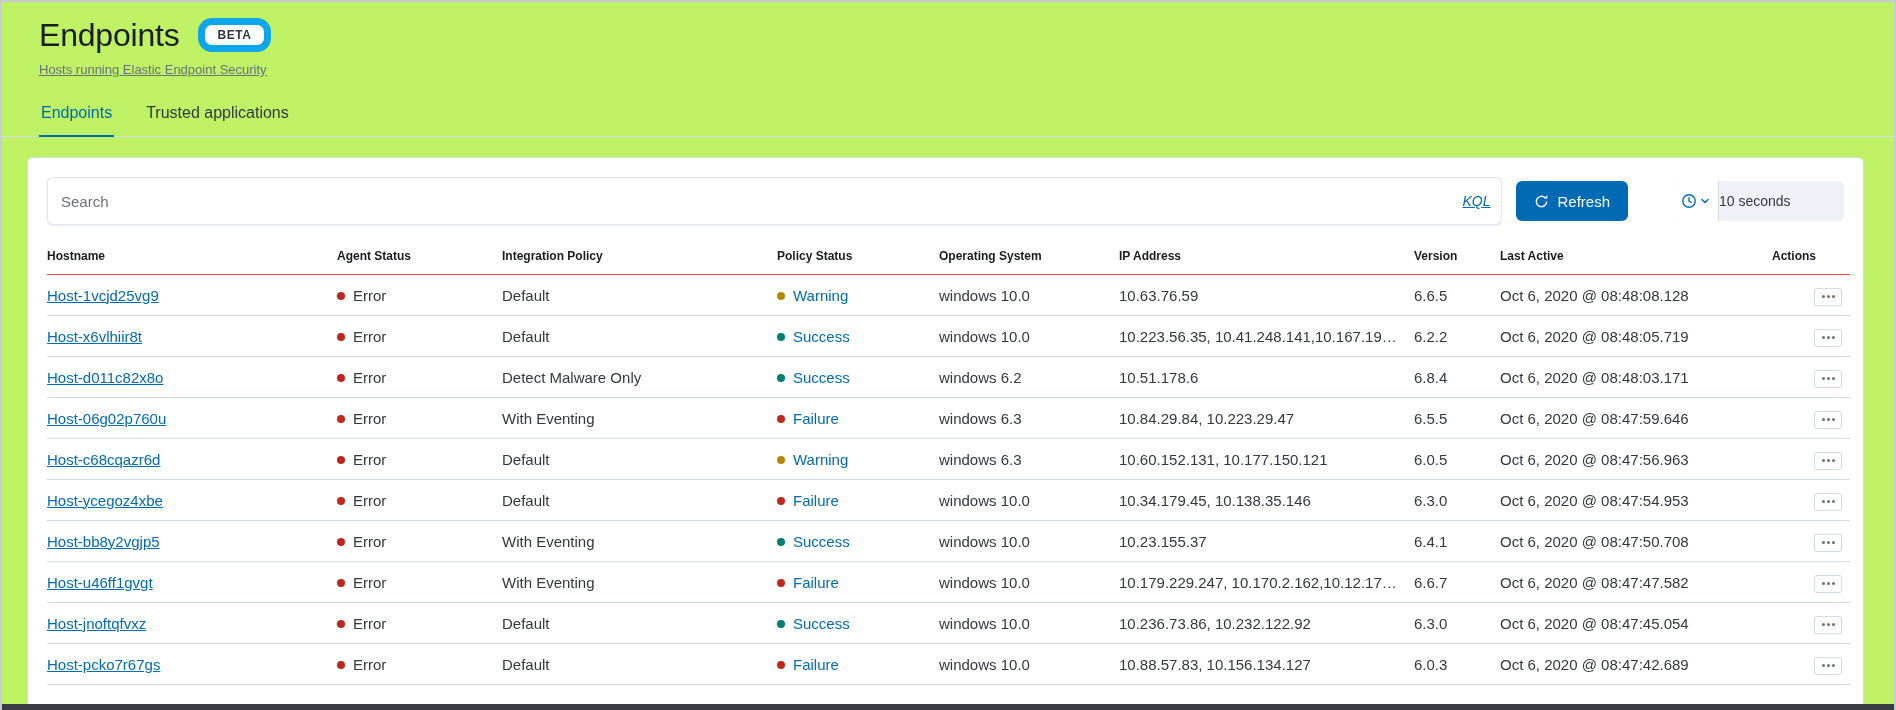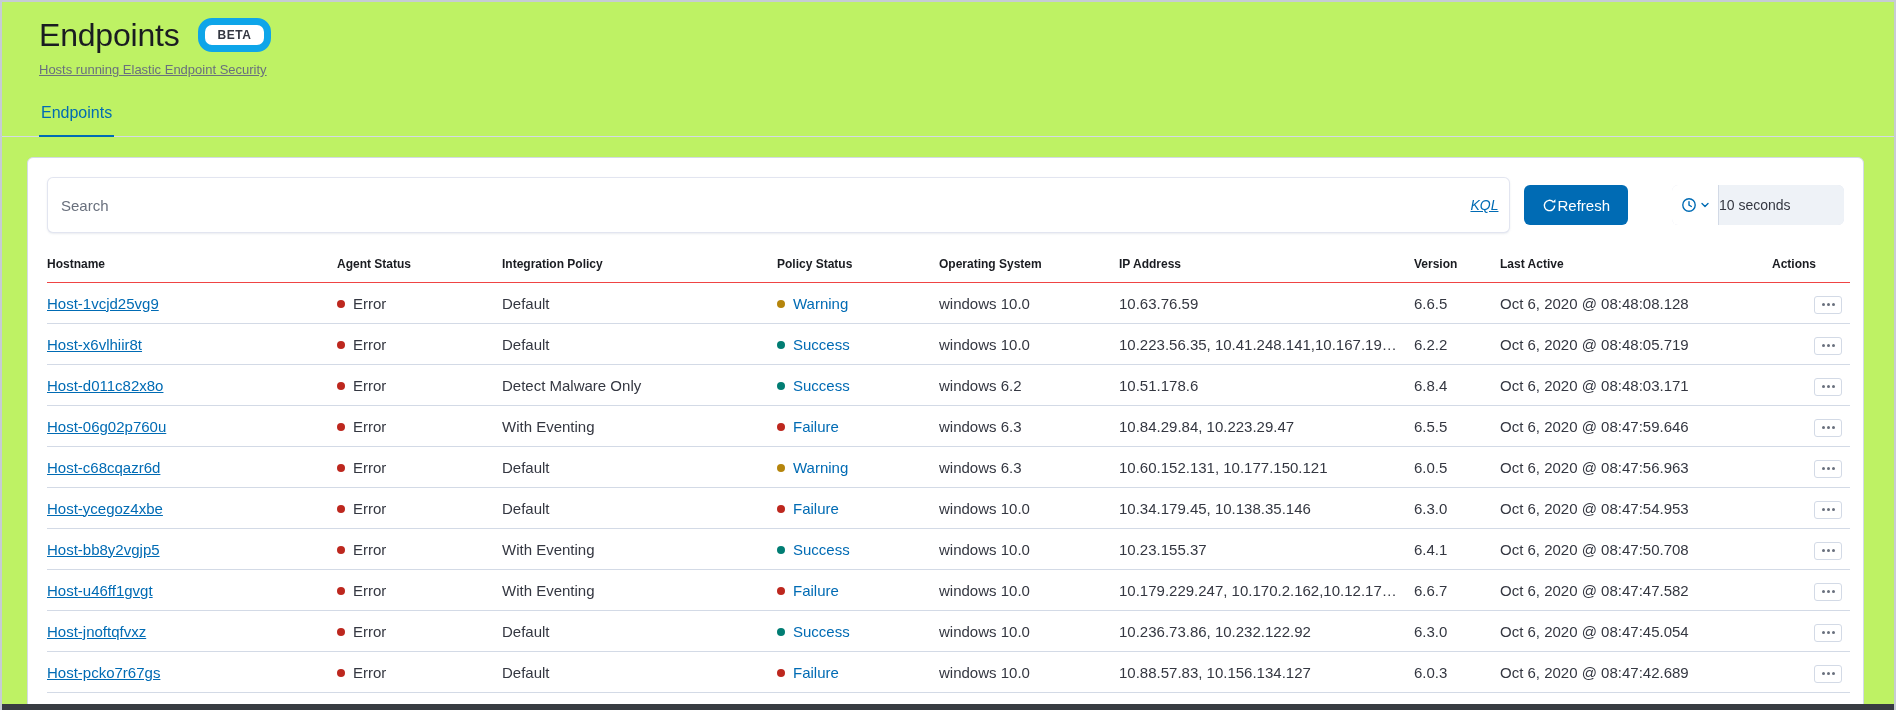--- a/index.html
+++ b/index.html
@@ -59,37 +59,37 @@
     background: #fff;
     padding: 19px;
     min-height: 600px;
   }
 
   
   .toolbar { display: flex; align-items: center; }
   .search-box {
     flex: 1;
     display: flex; align-items: center;
-    height: 56px;
+    height: 48px;
     background: #fff;
     border-radius: 6px;
     box-shadow: inset 0 0 0 1px rgba(17,43,134,0.12), 0 1px 2px rgba(152,162,179,0.2);
     padding: 0 12px 0 12px;
   }
   .search-box input {
     flex: 1; border: none; outline: none; background: transparent;
     font-family: inherit; font-size: 15px; color: #343741;
   }
   .search-box input::placeholder { color: #69707d; }
   a.kql-link {
     font-size: 14px; color: #006bb4; text-decoration: underline; margin-left: 10px; cursor: pointer; font-style: italic;
   }
   .refresh-btn {
     margin-left: 14px;
-    display: inline-flex; align-items: center; 
+    display: inline-flex; align-items: center; gap: 8px;
     height: 40px; padding: 0 18px;
     background: #006bb4; color: #fff;
     border: none; border-radius: 6px;
     font-family: inherit; font-size: 15px; font-weight: 500;
     cursor: pointer;
   }
   .interval-group {
     margin-left: 44px;
     display: flex; align-items: stretch;
     height: 40px; width: 172px;
@@ -159,20 +159,21 @@
   <header class="page-header">
     <div class="title-row">
       <h1 class="page-title">Endpoints</h1>
       <span class="beta-badge">BETA</span>
     </div>
     <p class="subtitle">Hosts running Elastic Endpoint Security</p>
   </header>
 
   <nav class="tabs">
     <div class="tab active">Endpoints</div>
+    <div class="tab">Trusted applications</div>
   </nav>
 
   <section class="panel">
 
     <div class="toolbar">
       <div class="search-box">
         <input type="text" placeholder="Search" style="">
         <a class="kql-link" href="#">KQL</a>
       </div>
 

